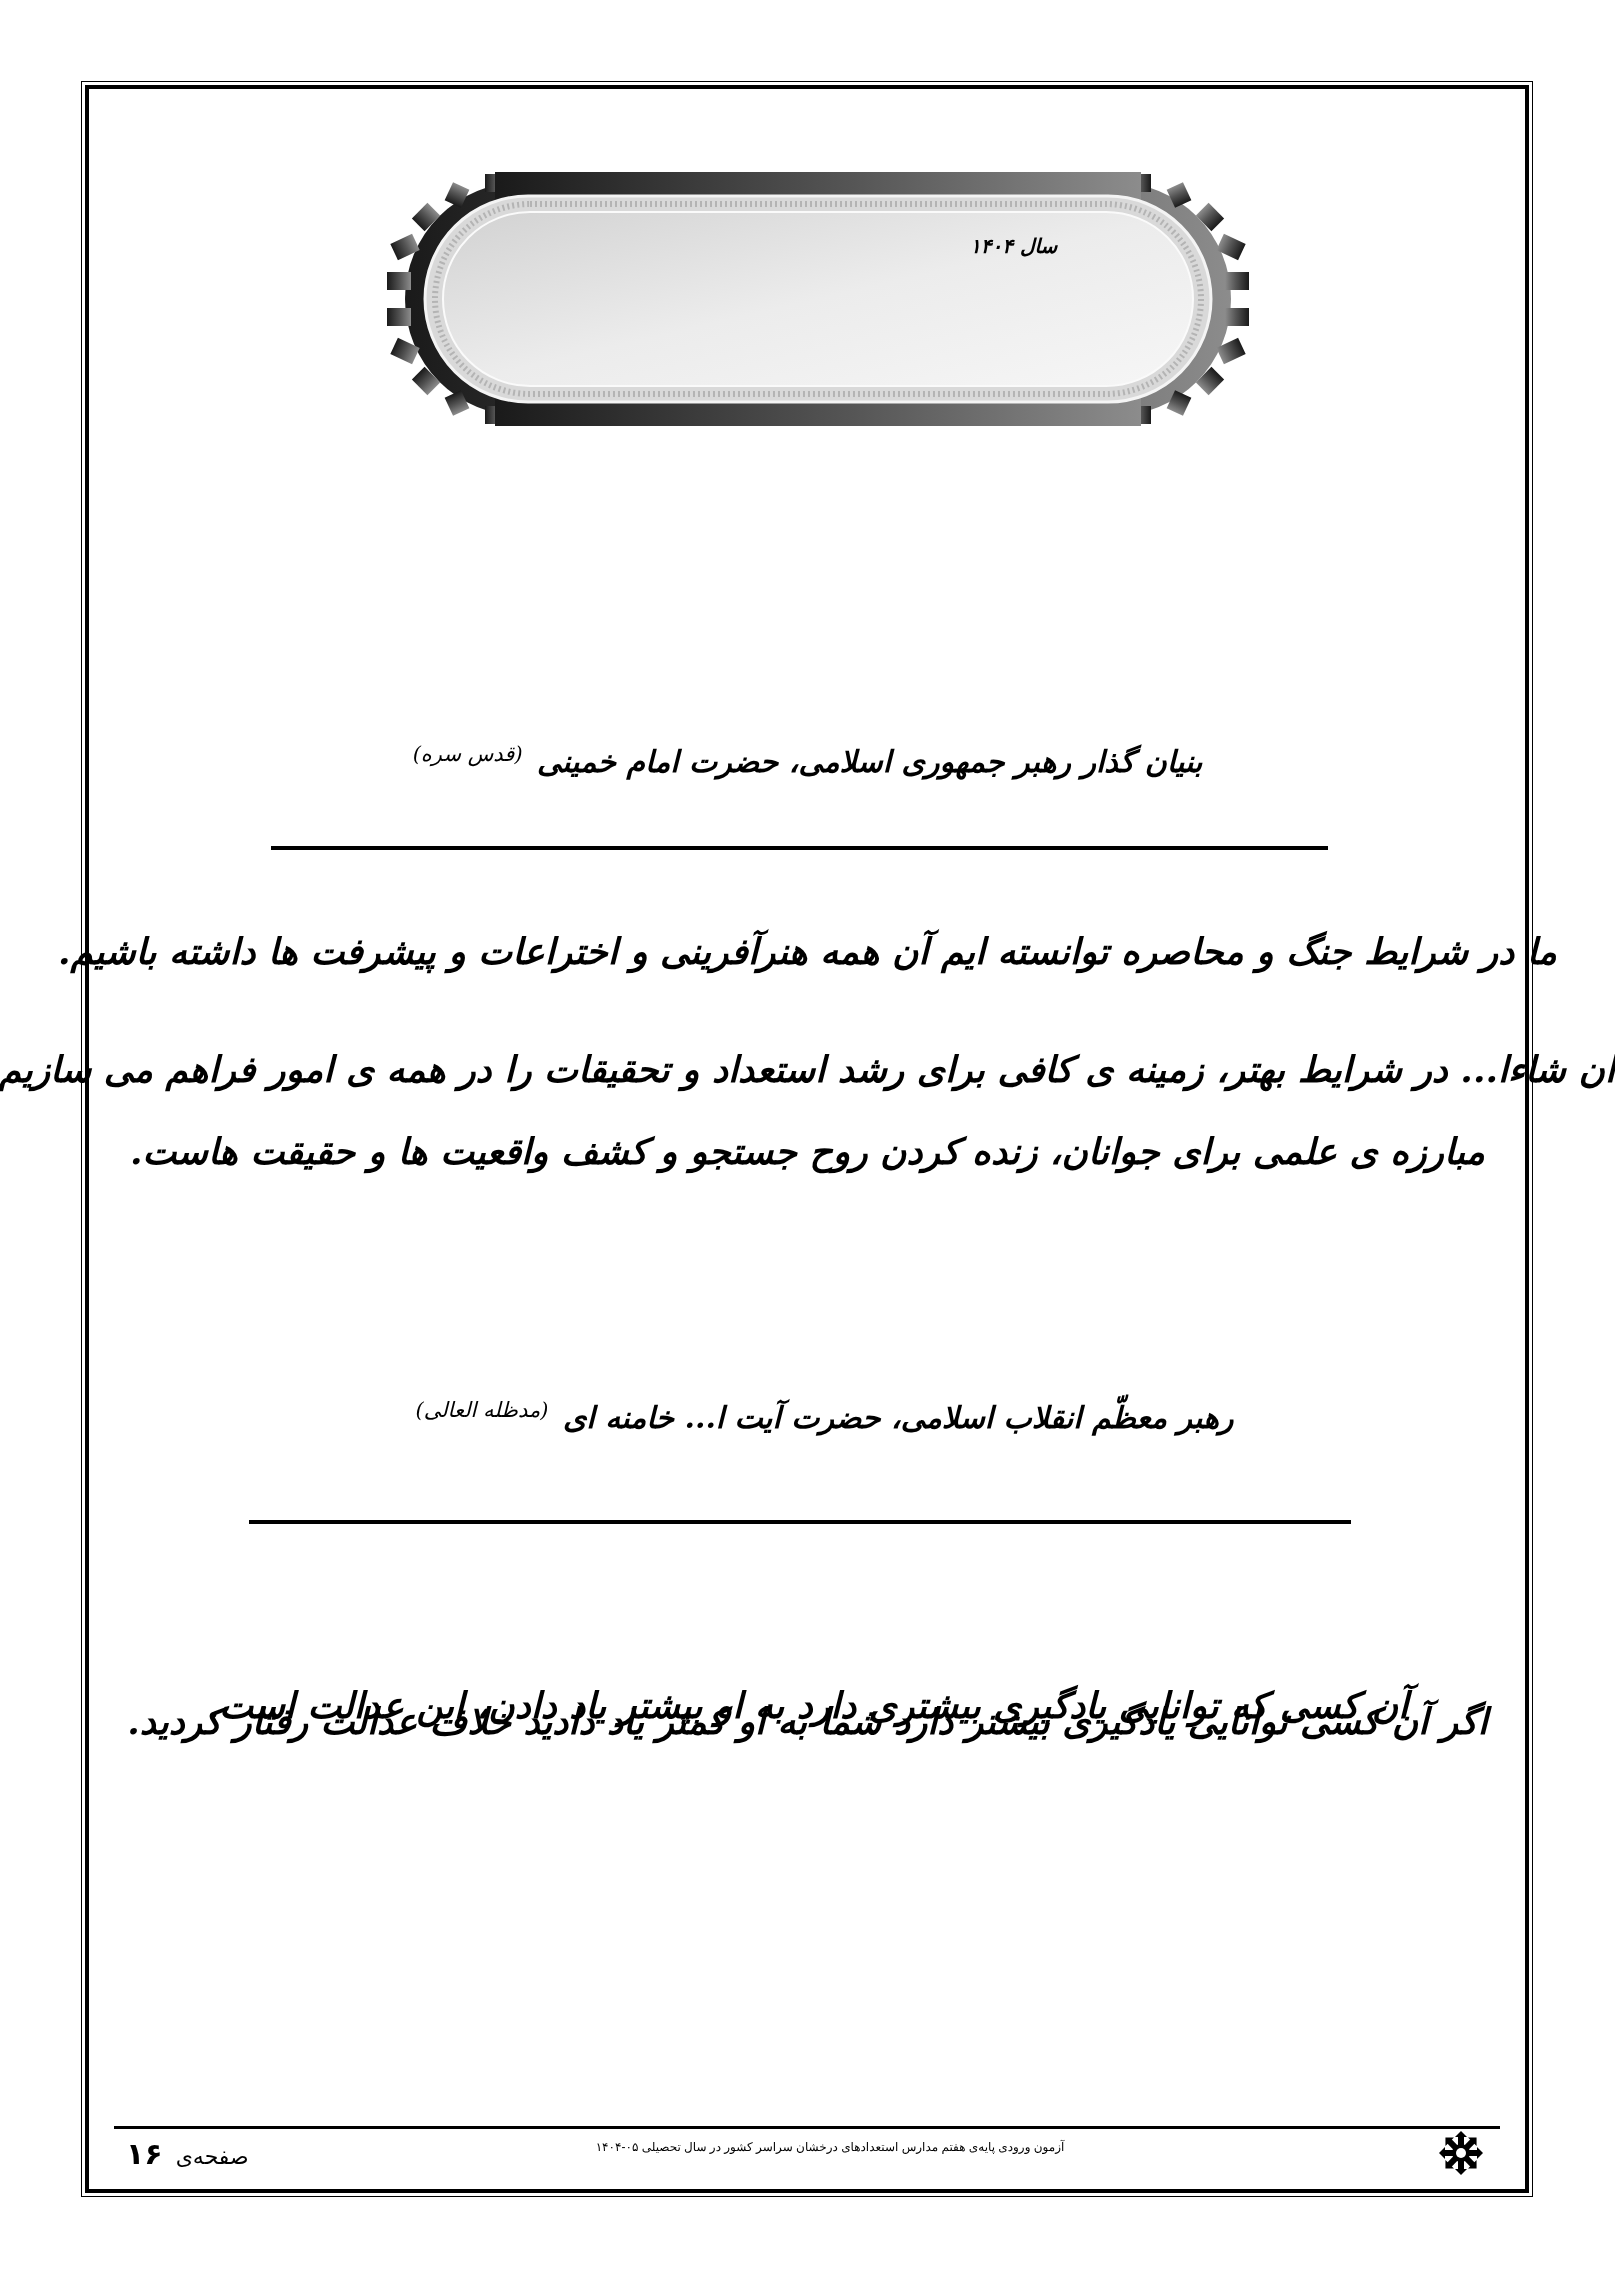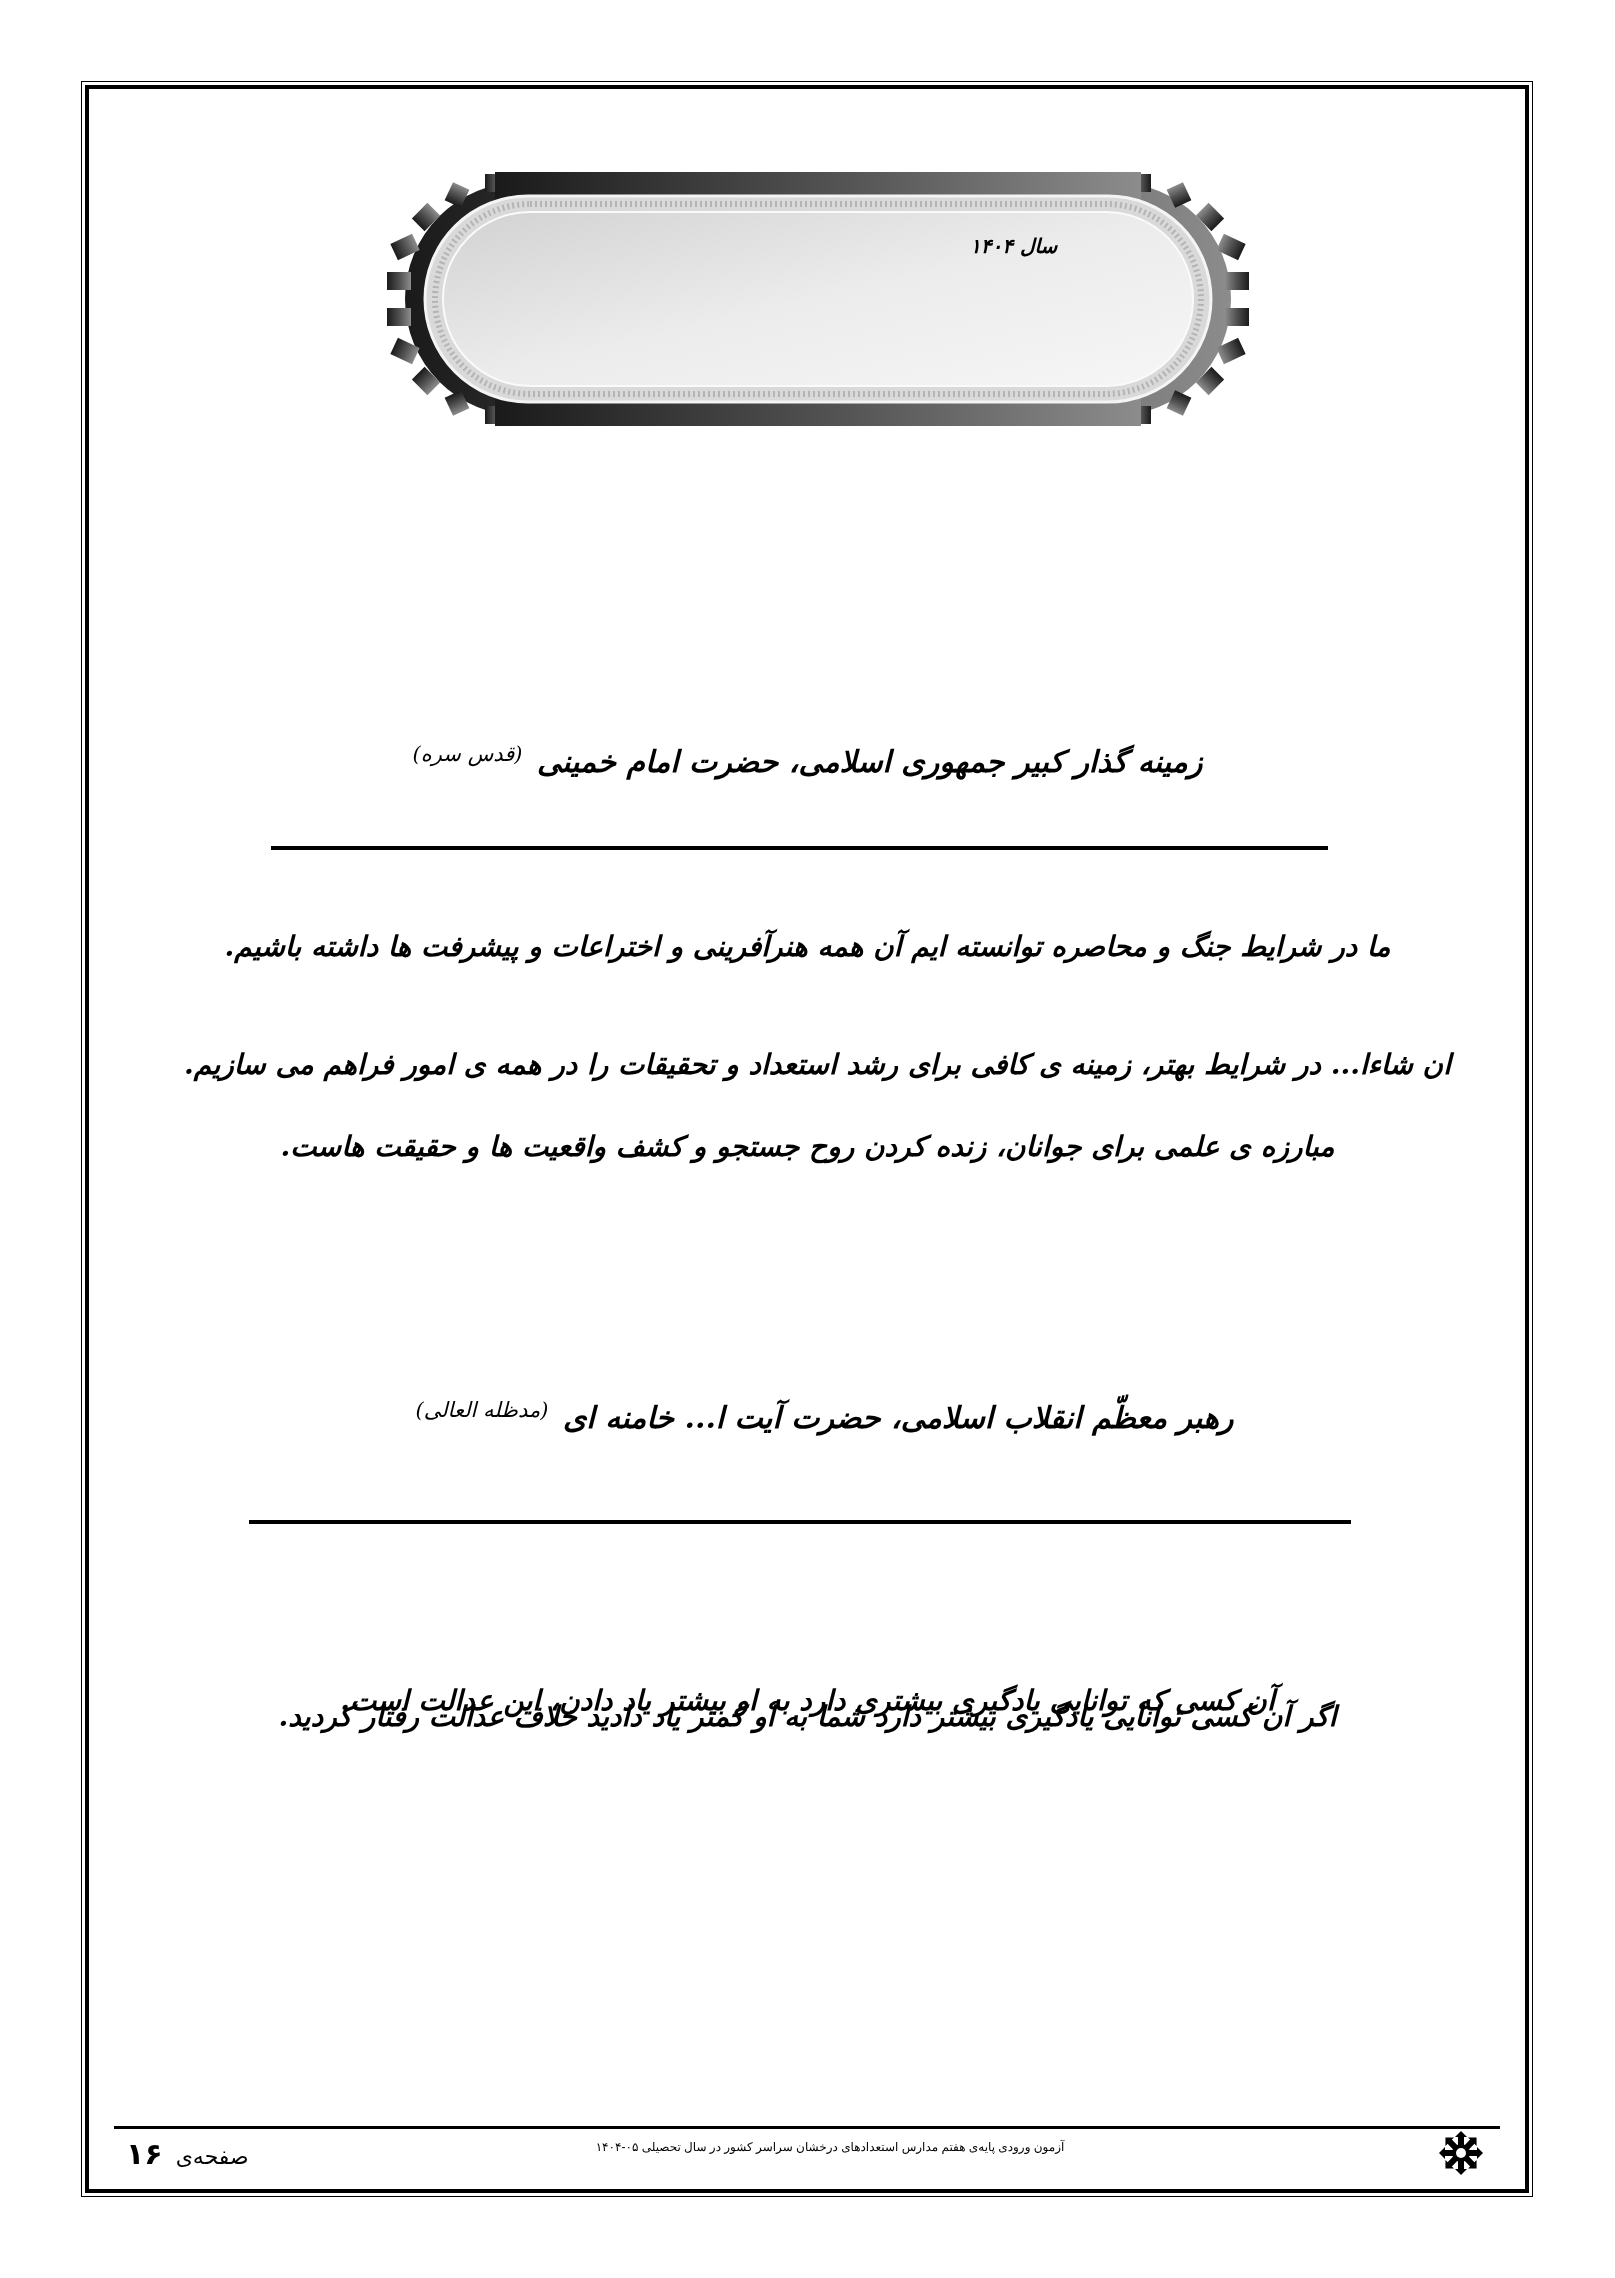--- a/index.html
+++ b/index.html
@@ -89,21 +89,21 @@
     }
     .rule-1 { left: 271px; width: 1057px; top: 846px; }
     .rule-2 { left: 249px; width: 1102px; top: 1520px; }
 
     .quote-line {
       position: absolute;
       left: 0; right: 0;
       text-align: center;
       font-style: italic;
       font-weight: bold;
-      font-size: 28px;
+      font-size: 36px;
       line-height: 1.2;
       white-space: nowrap;
     }
     .q1 { top: 930px; }
     .q2 { top: 1048px; padding-left: 20px; }
     .q3 { top: 1130px; }
     .q4 { top: 1684px; }
     .q5 { top: 1700px; }
 
     
@@ -194,21 +194,21 @@
 
     <rect x="40" y="24" width="786" height="206" rx="103" ry="103" fill="#d9d9d9" stroke="#f4f4f4" stroke-width="3"></rect>
     <rect x="50" y="32" width="766" height="190" rx="95" ry="95" fill="none" stroke="#b4b4b4" stroke-width="6" stroke-dasharray="2 3"></rect>
 
     <rect x="58" y="40" width="750" height="174" rx="87" ry="87" fill="url(#plateGrad)" stroke="#fafafa" stroke-width="2"></rect>
   </svg>
   <div class="banner-year">سال ۱۴۰۴</div>
 </div>
 
 <div class="attribution attr-1">
-  <span>زمینه گذار کبیر جمهوری اسلامی، حضرت امام خمینی</span>
+  <span>بنیان گذار رهبر جمهوری اسلامی، حضرت امام خمینی</span>
   <span class="honorific">(قدس سره)</span>
 </div>
 <div class="rule rule-1"></div>
 <div class="quote-line q1">ما در شرایط جنگ و محاصره توانسته ایم آن همه هنرآفرینی و اختراعات و پیشرفت ها داشته باشیم.</div>
 <div class="quote-line q2">ان شاءا... در شرایط بهتر، زمینه ی کافی برای رشد استعداد و تحقیقات را در همه ی امور فراهم می سازیم.</div>
 <div class="quote-line q3">مبارزه ی علمی برای جوانان، زنده کردن روح جستجو و کشف واقعیت ها و حقیقت هاست.</div>
 
 <div class="attribution attr-2">
   <span>رهبر معظّم انقلاب اسلامی، حضرت آیت ا... خامنه ای</span>
   <span class="honorific">(مدظله العالی)</span>

